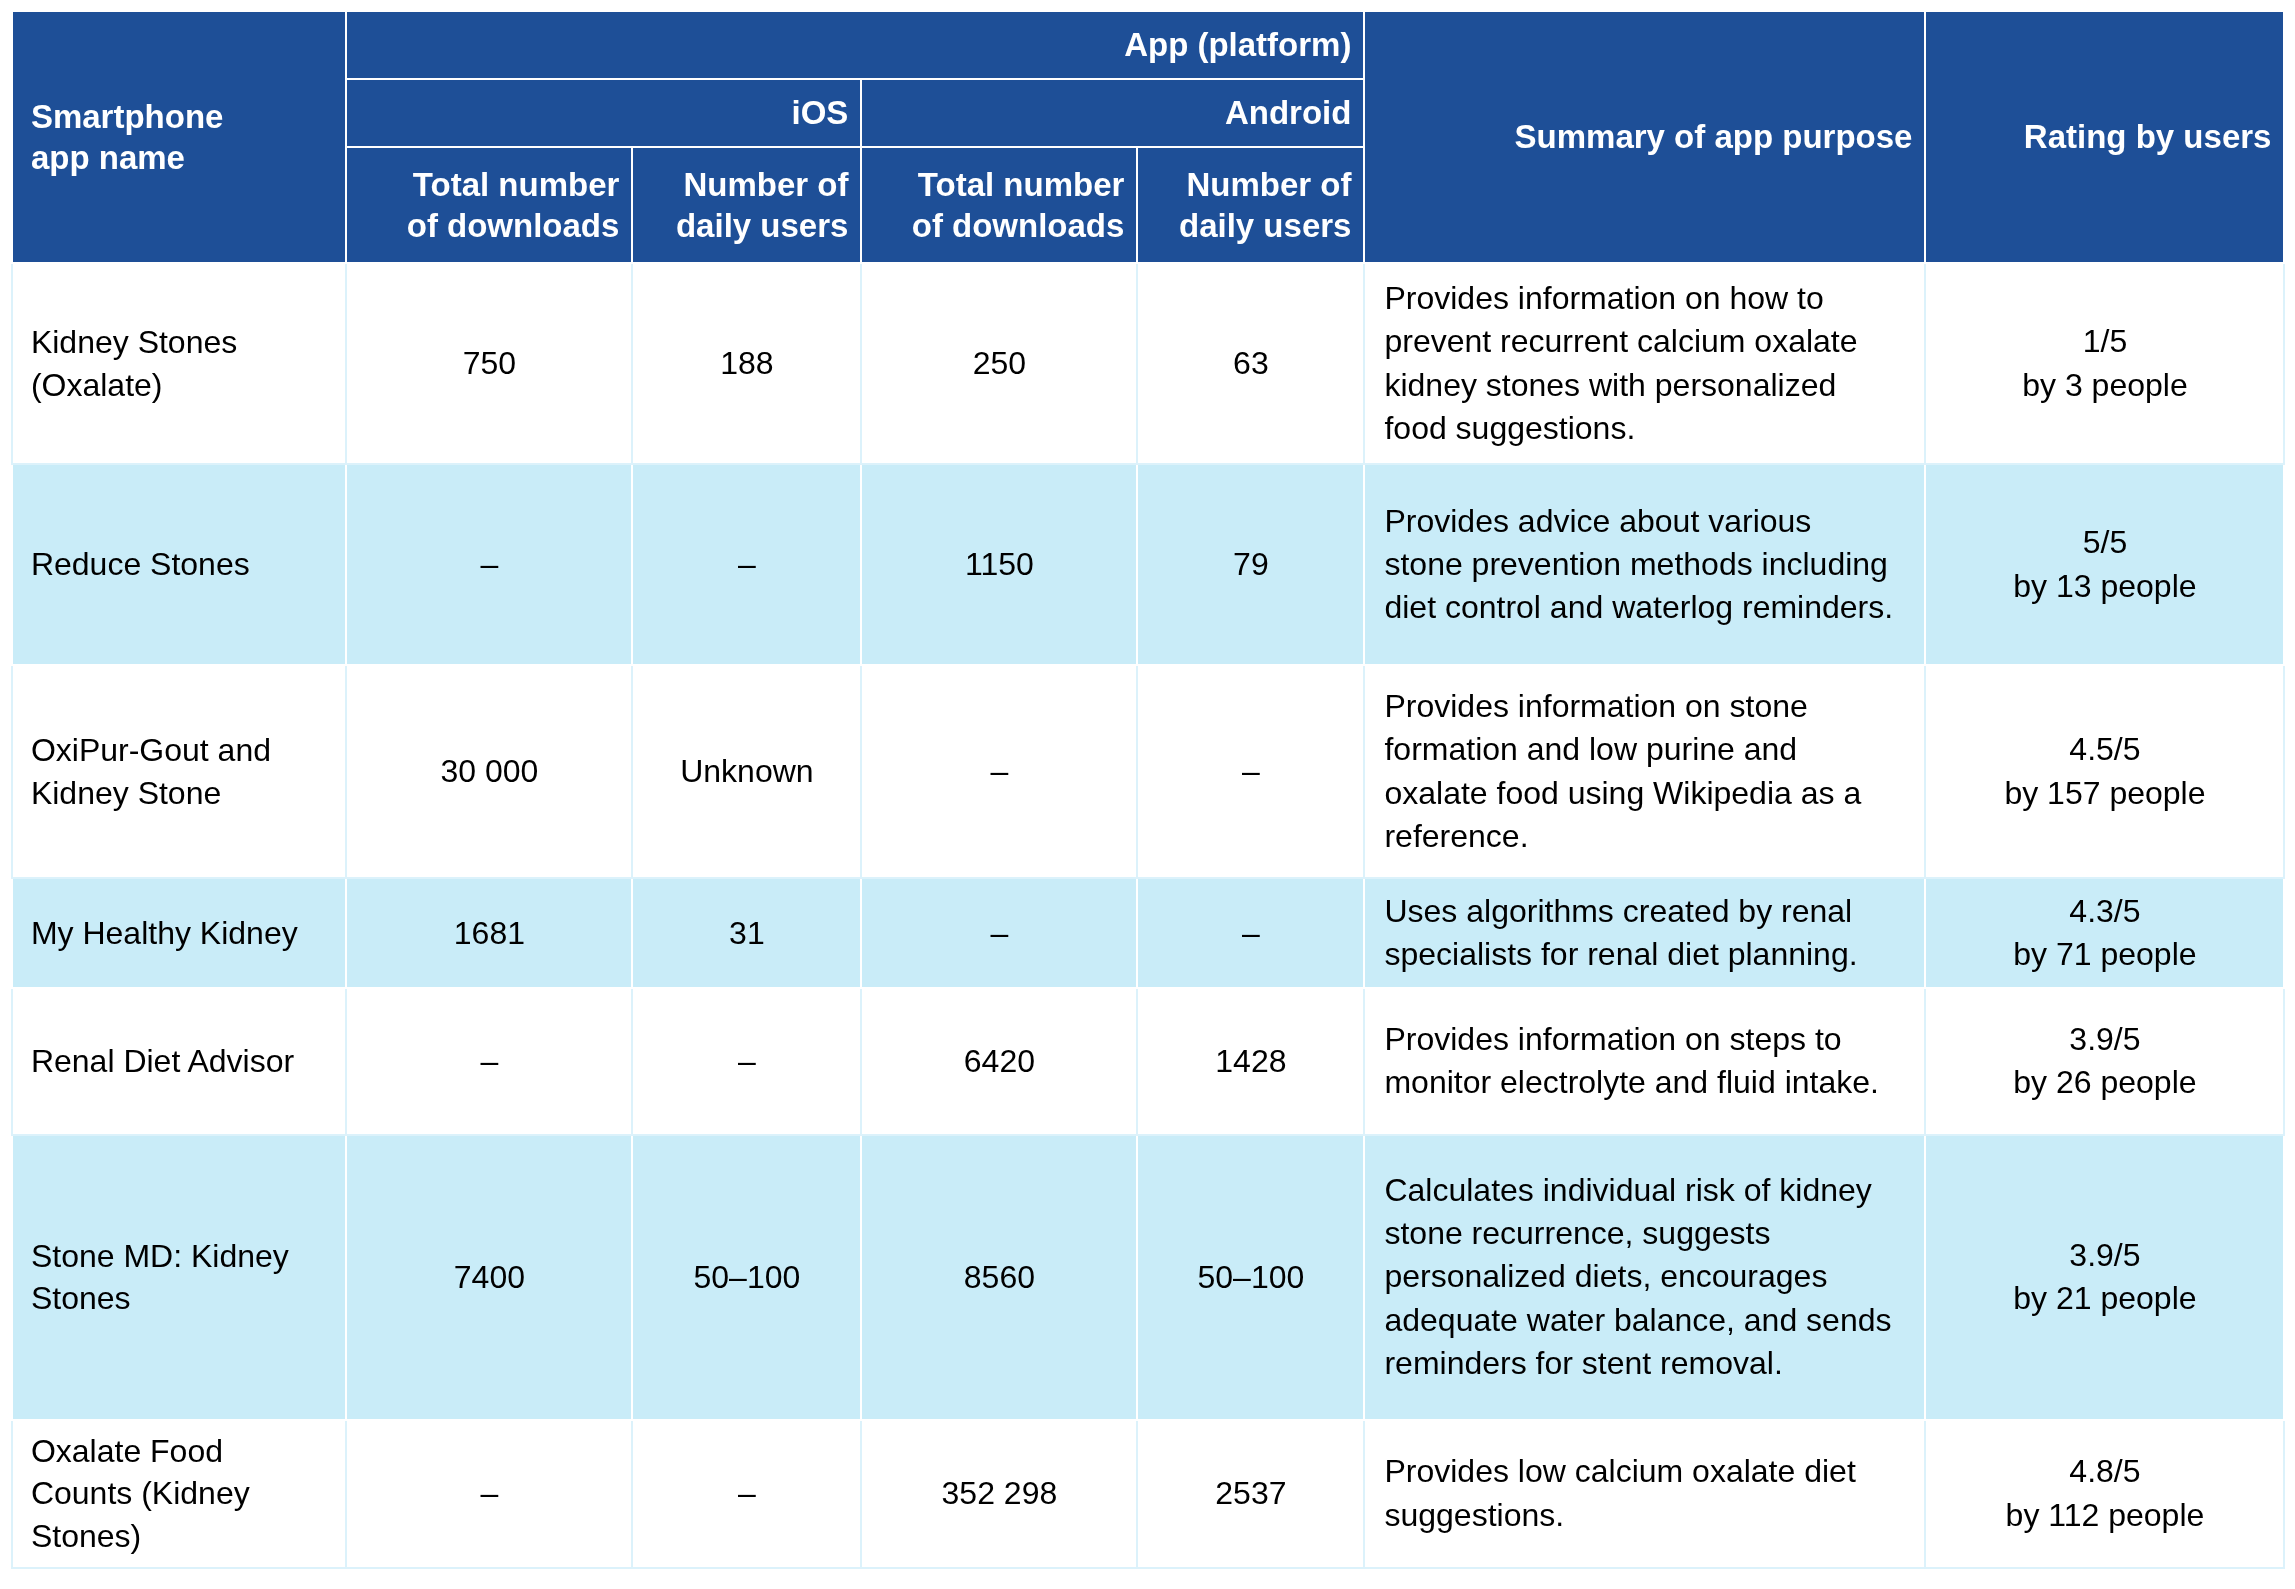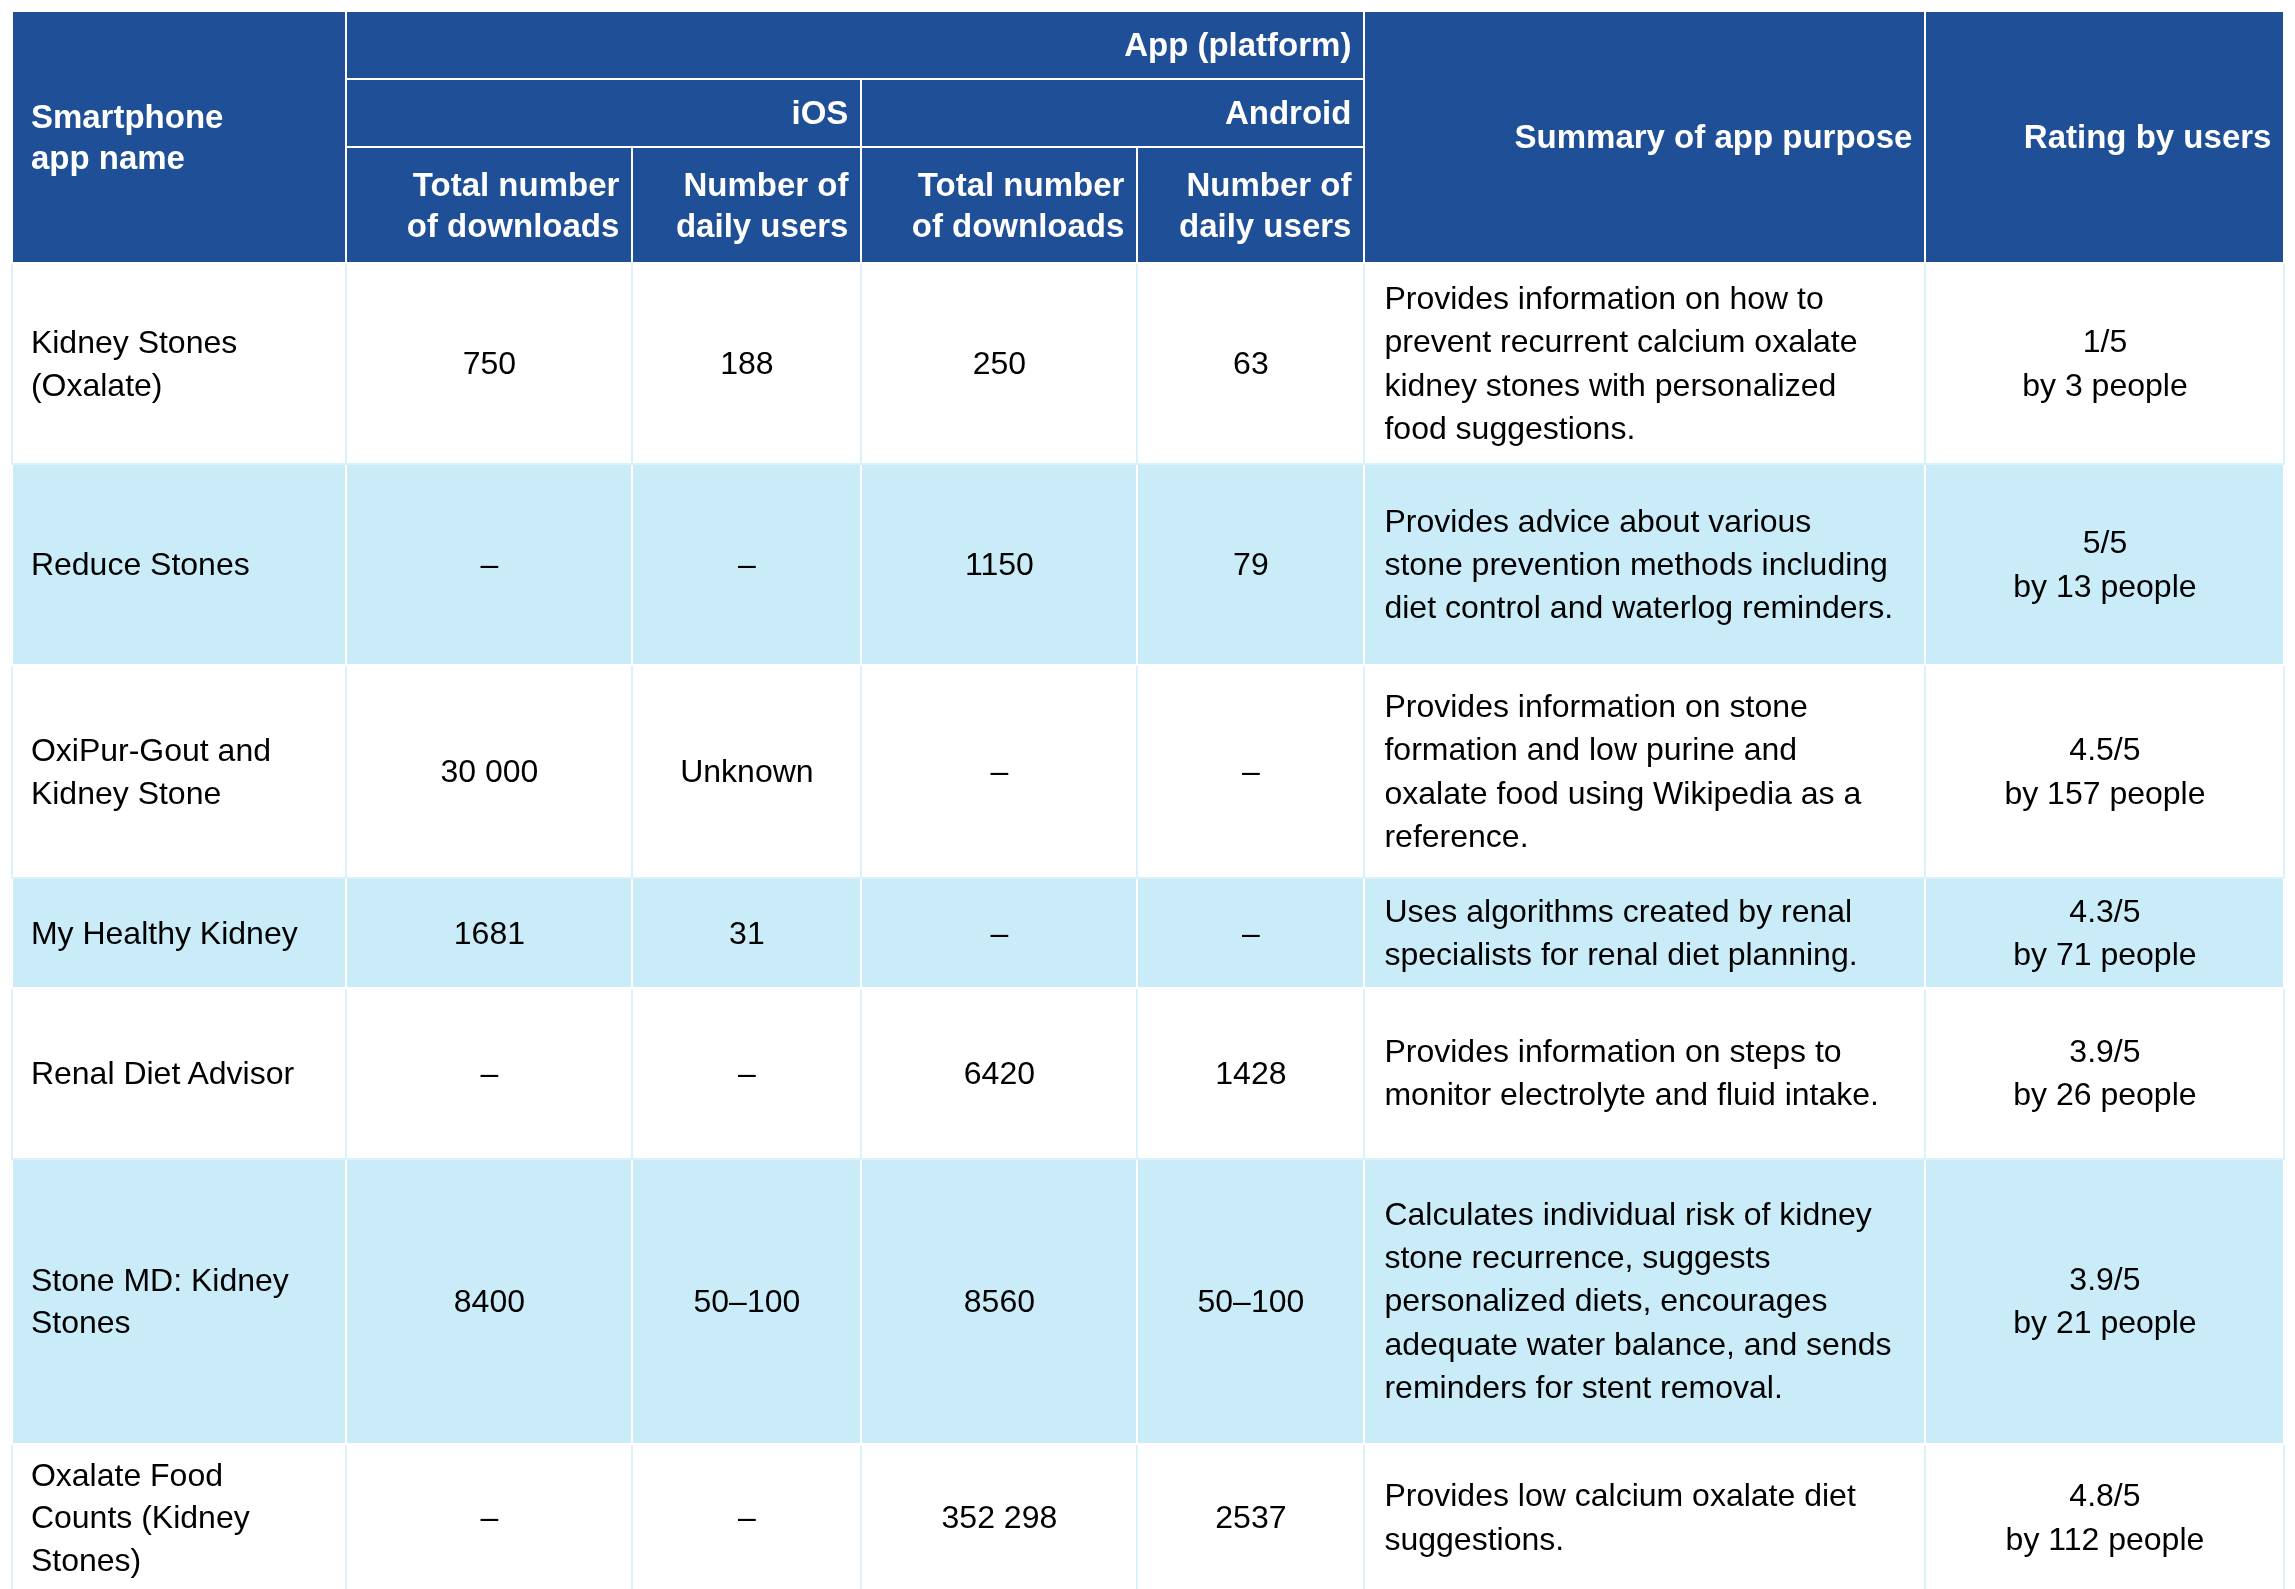--- a/index.html
+++ b/index.html
@@ -48,21 +48,21 @@
     font-size:32px;
     vertical-align:middle;
     line-height:1.33;
   }
   tbody tr.plain td{background:#fff;border:2.3px solid var(--grid-line-on-white);margin-top:14px;}
   tbody tr.shaded td{background:var(--shaded-row-bg);border:2.3px solid #fff;}
   tbody tr:nth-child(1){height:201px;}
   tbody tr:nth-child(2){height:201px;}
   tbody tr:nth-child(3){height:213px;}
   tbody tr:nth-child(4){height:87px;}
-  tbody tr:nth-child(5){height:171px;}
+  tbody tr:nth-child(5){height:147px;}
   tbody tr:nth-child(6){height:285px;}
   tbody tr:nth-child(7){height:148px;}
 
   td.name{text-align:left;padding:7.6px 42px 7.6px 17.5px;}
   td.num{text-align:center;padding:7.6px 6px;}
   td.summary{text-align:left;padding:10.6px 26.6px 10.6px 19px;line-height:1.35;}
   td.rating{text-align:center;padding:7.6px 9px;}
   td.rating .line{display:block;line-height:1.35;}
 </style>
 </head>
@@ -158,21 +158,21 @@
     <td class="num">6420</td>
     <td class="num">1428</td>
     <td class="summary">Provides information on steps to monitor electrolyte and fluid intake.</td>
     <td class="rating">
       <span class="line">3.9/5</span>
       <span class="line">by 26 people</span>
     </td>
   </tr>
         <tr class="shaded">
     <td class="name">Stone MD: Kidney Stones</td>
-    <td class="num">8400</td>
+    <td class="num">7400</td>
     <td class="num">50–100</td>
     <td class="num">8560</td>
     <td class="num">50–100</td>
     <td class="summary">Calculates individual risk of kidney stone recurrence, suggests personalized diets, encourages adequate water balance, and sends reminders for stent removal.</td>
     <td class="rating">
       <span class="line">3.9/5</span>
       <span class="line">by 21 people</span>
     </td>
   </tr>
         <tr class="plain">

